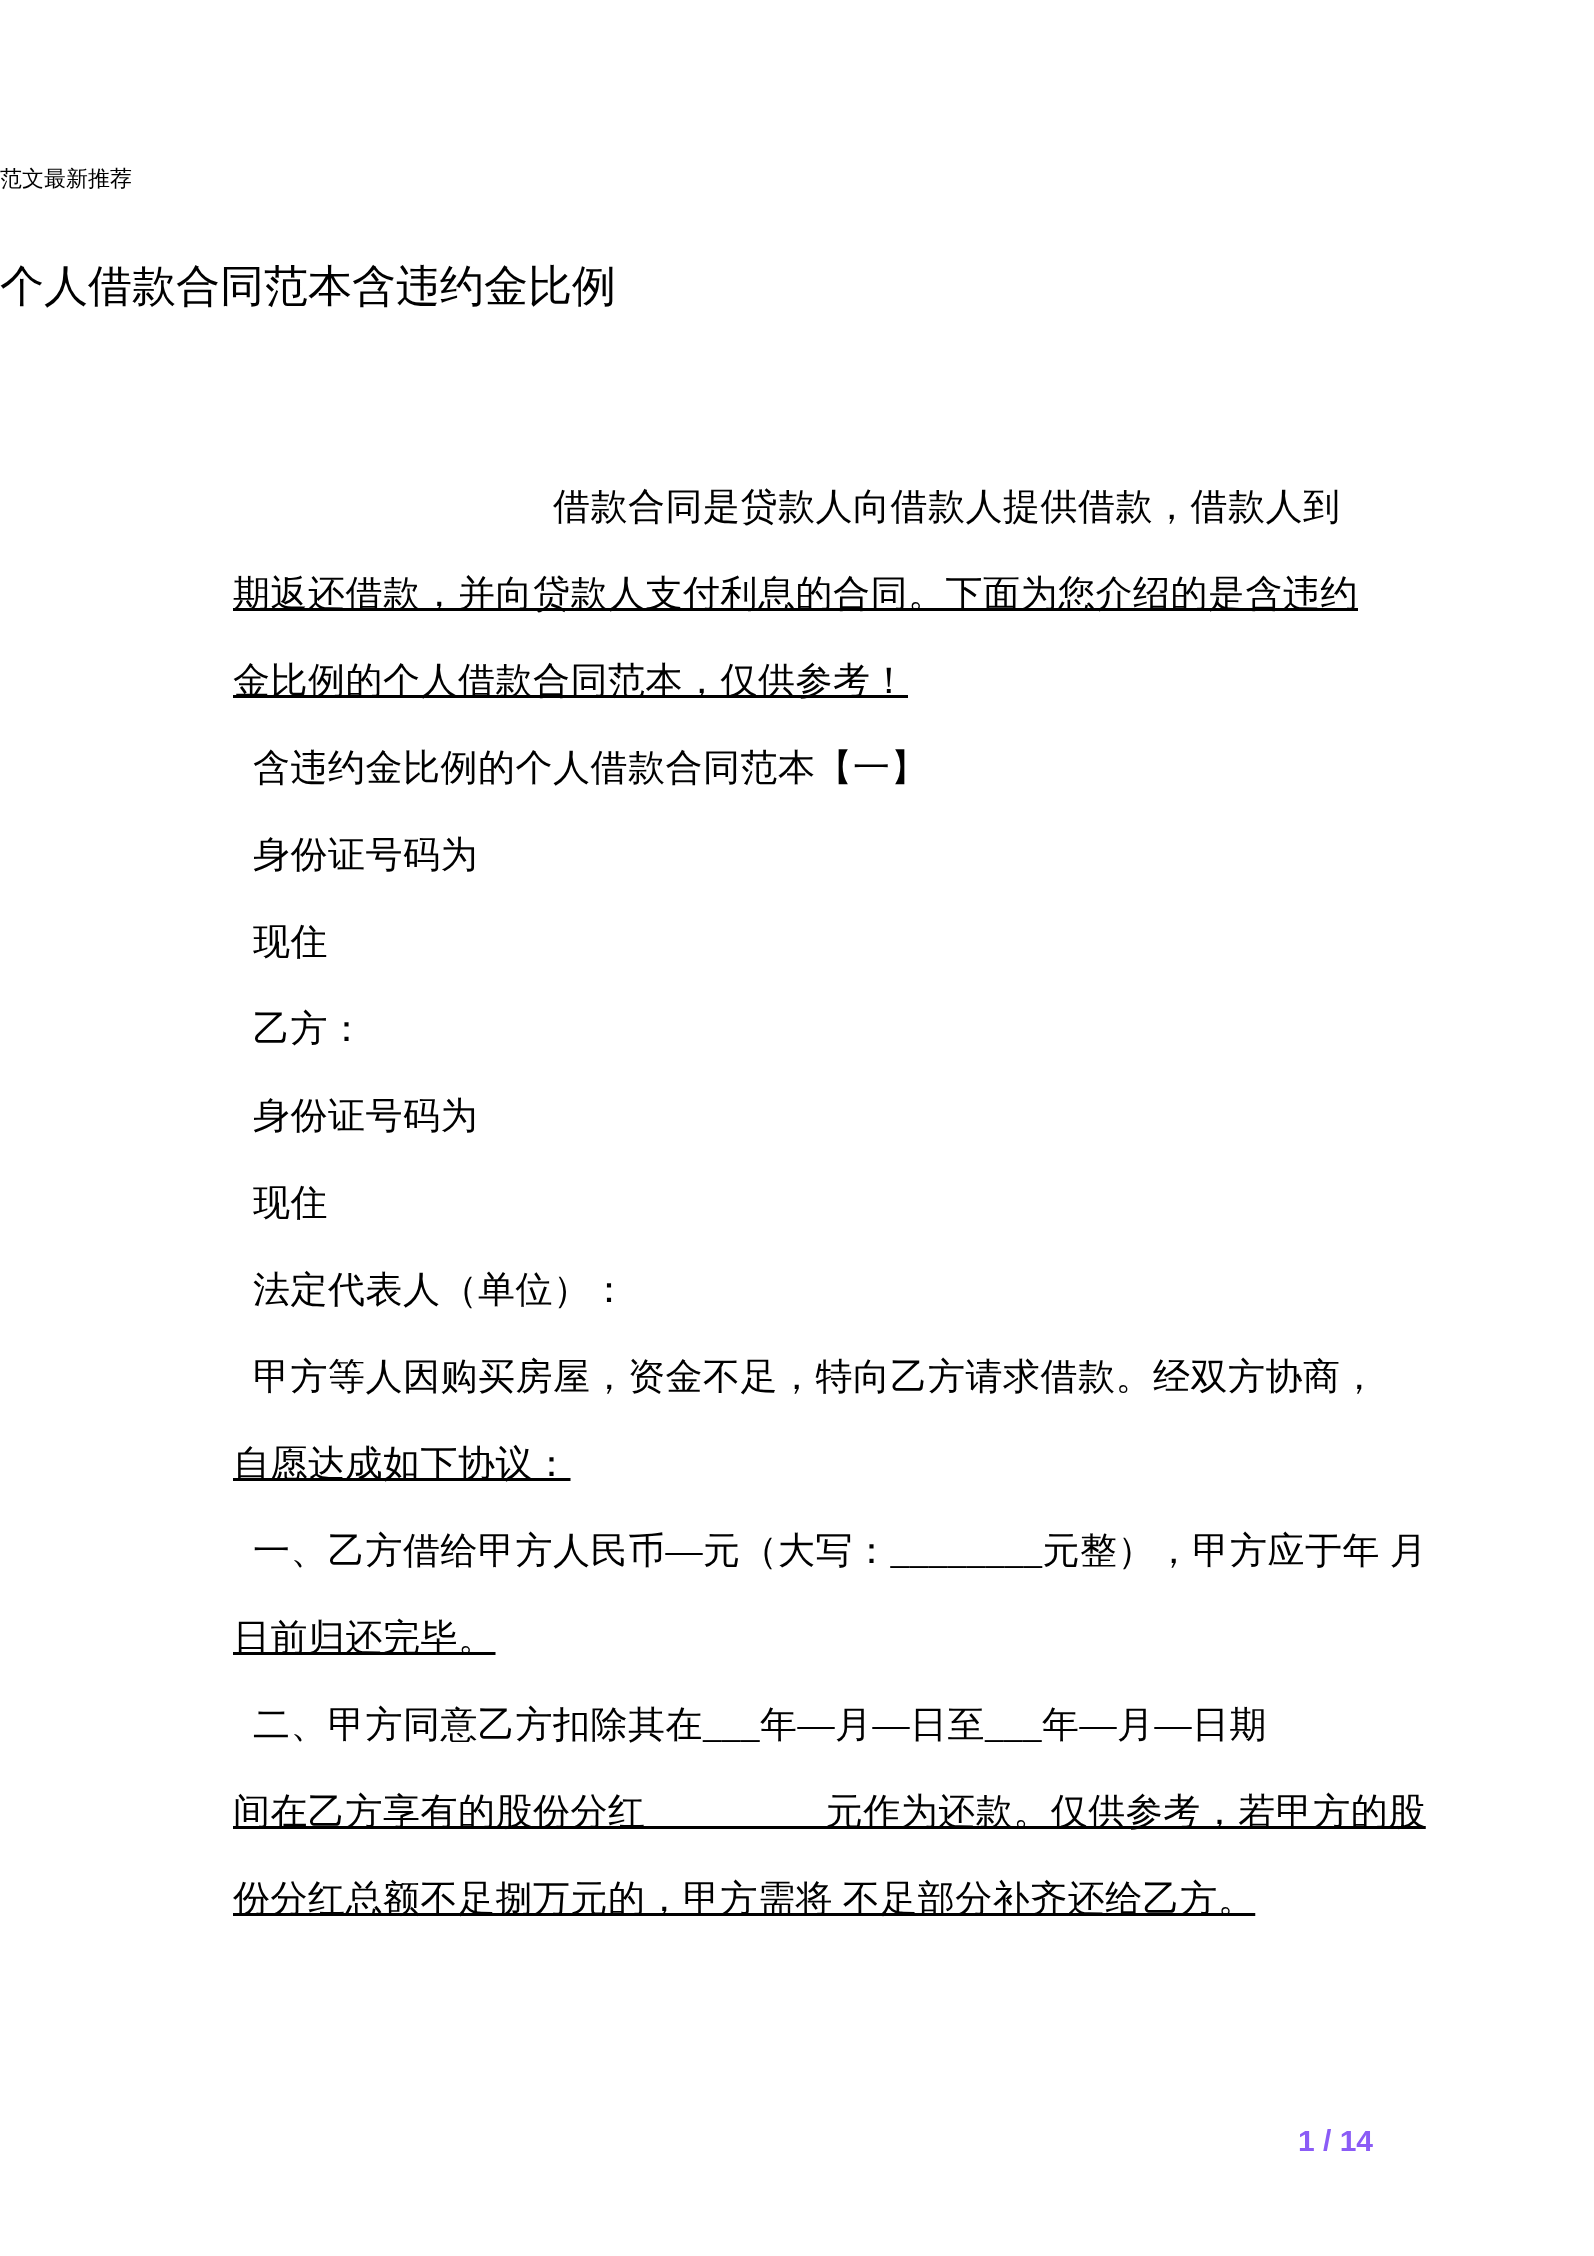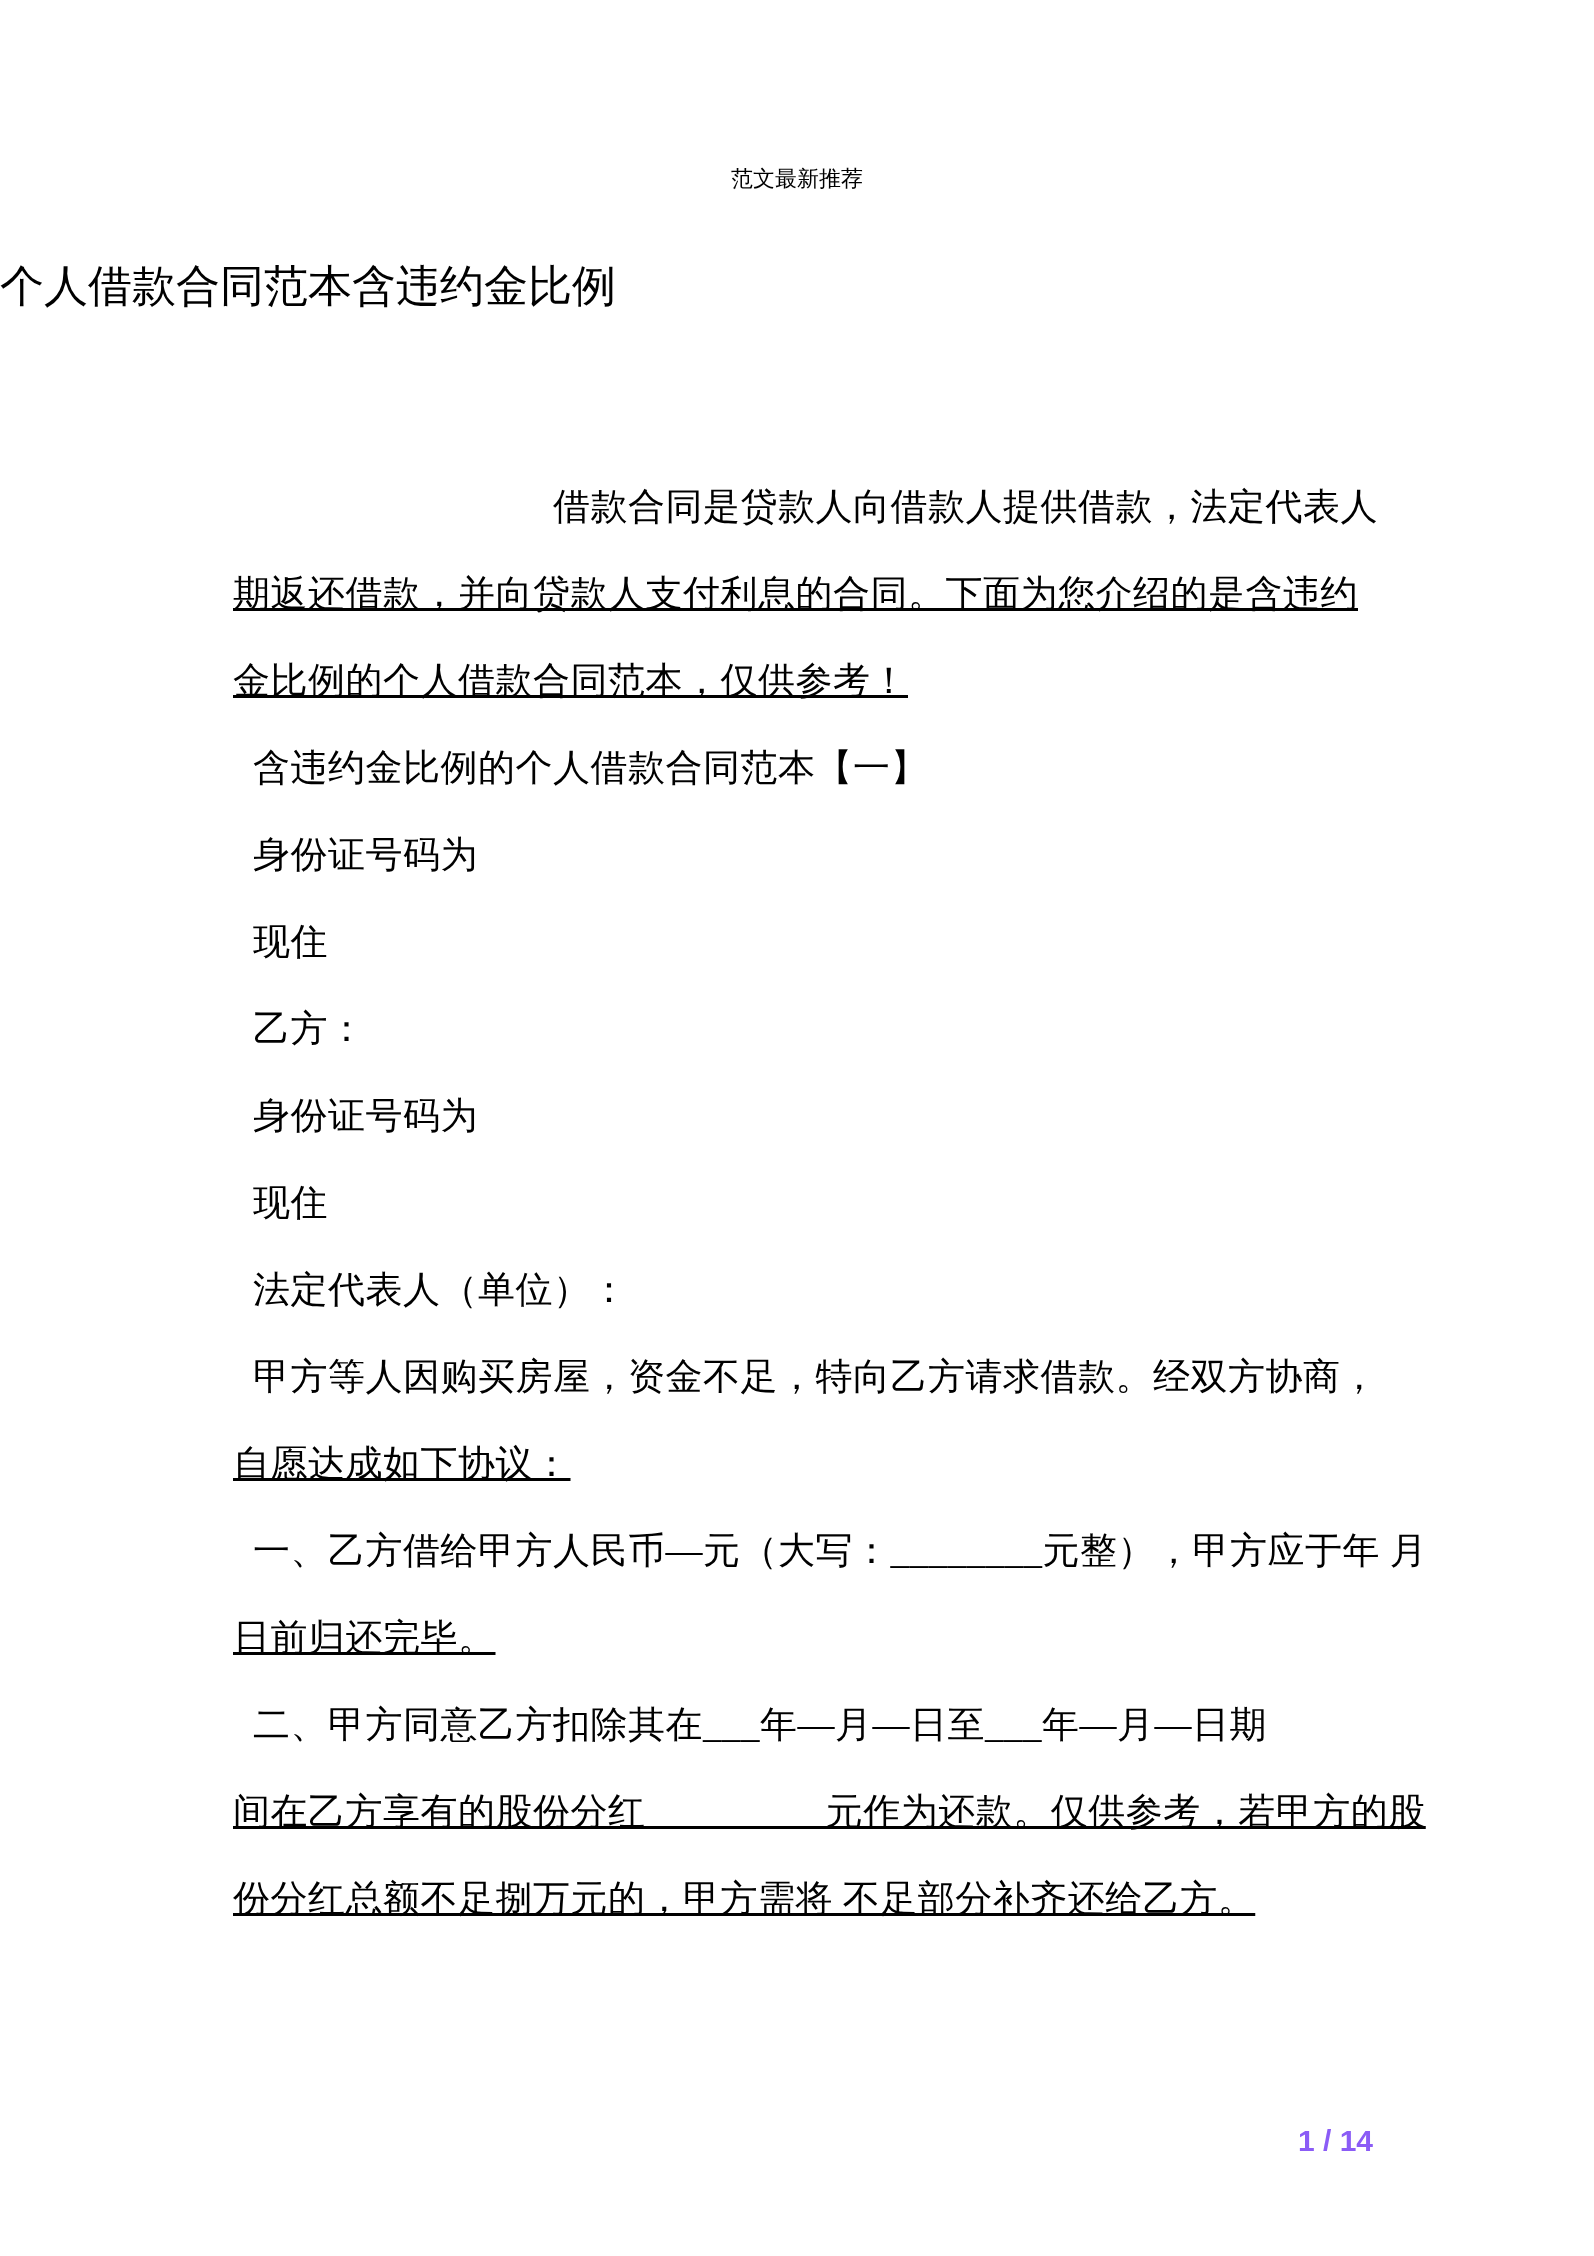--- a/index.html
+++ b/index.html
@@ -14,21 +14,21 @@
     background: #ffffff;
     overflow: hidden;
     font-family: "Liberation Serif", "DejaVu Serif", serif;
     color: #000000;
   }
   .doc-header {
     position: absolute;
     top: 166px;
     left: 0;
     width: 100%;
-    text-align: center;
+    text-align: left;
     font-size: 22px;
     line-height: 1.2;
     white-space: pre;
   }
   .doc-title {
     position: absolute;
     top: 262px;
     left: 0;
     width: 100%;
     text-align: left;
@@ -71,21 +71,21 @@
 </head>
 <body>
 
 <div class="page">
 
   <div class="doc-header">范文最新推荐</div>
 
   <div class="doc-title">个人借款合同范本含违约金比例</div>
 
   <div class="doc-body">
-    <div class="line ind-first">借款合同是贷款人向借款人提供借款，法定代表人</div>
+    <div class="line ind-first">借款合同是贷款人向借款人提供借款，借款人到</div>
     <div class="line flush">期返还借款，并向贷款人支付利息的合同。下面为您介绍的是含违约</div>
     <div class="line flush">金比例的个人借款合同范本，仅供参考！</div>
     <div class="line ind-one">含违约金比例的个人借款合同范本【一】</div>
     <div class="line ind-one">身份证号码为</div>
     <div class="line ind-one">现住</div>
     <div class="line ind-one">乙方：</div>
     <div class="line ind-one">身份证号码为</div>
     <div class="line ind-one">现住</div>
     <div class="line ind-one">法定代表人（单位）：</div>
     <div class="line ind-one">甲方等人因购买房屋，资金不足，特向乙方请求借款。经双方协商，</div>

